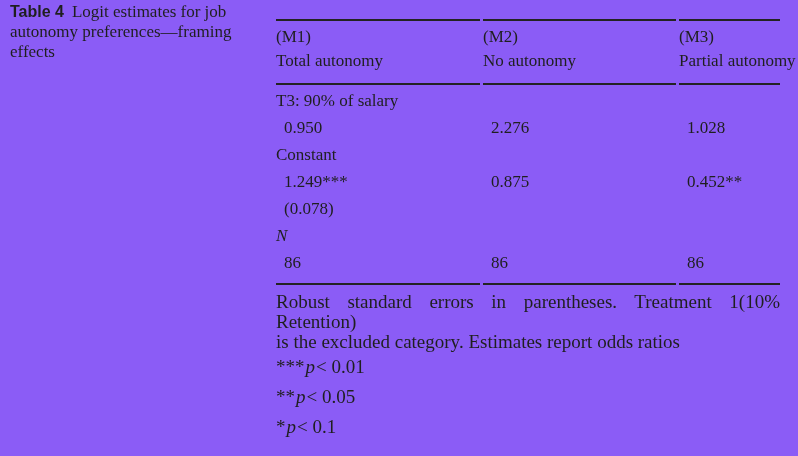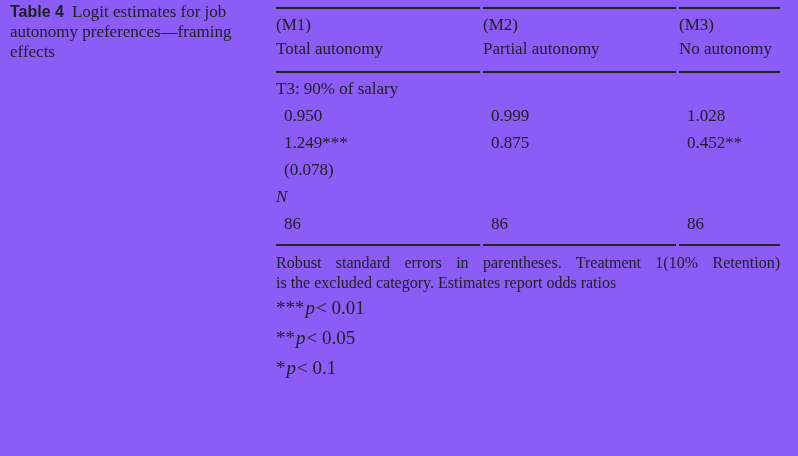--- a/index.html
+++ b/index.html
@@ -31,21 +31,21 @@
     font-family: "Liberation Sans", "DejaVu Sans", sans-serif;
     font-weight: 700;
     font-size: 16px;
     margin-right: 8px;
   }
 
   
   .table-area {
     position: absolute;
     left: 276px;
-    top: 0;
+    top: 12px;
     width: 504px;
     font-size: 17px;
   }
   .grid {
     display: grid;
     grid-template-columns: 204px 193px 101px;
     column-gap: 3px;
   }
   .rule { margin: 0; }
   .rule span {
@@ -64,21 +64,21 @@
   .body-row { line-height: 27px; }
   .body-row.first { margin-top: 2px; }
   .label-cell { grid-column: 1 / -1; white-space: nowrap; }
   .label-cell b { font-weight: 400; }
   .label-cell.italic { font-style: italic; }
   .value-cell { padding-left: 8px; white-space: nowrap; }
 
   
   .notes {
     margin-top: 7px;
-    font-size: 16px;
+    font-size: 19px;
     line-height: 20px;
   }
   .note-line1 {
     text-align: justify;
     text-align-last: justify;
   }
   .note-line2 { text-align: left; }
 
   .sig-line {
     margin-top: 10px;
@@ -109,41 +109,44 @@
         <span></span>
     </div>
 
     <div class="grid hdr-row first">
       <div class="hdr-cell">(M1)</div>
       <div class="hdr-cell">(M2)</div>
       <div class="hdr-cell">(M3)</div>
     </div>
     <div class="grid hdr-row">
       <div class="hdr-cell">Total autonomy</div>
+      <div class="hdr-cell">No autonomy</div>
       <div class="hdr-cell">Partial autonomy</div>
-      <div class="hdr-cell">No autonomy</div>
     </div>
 
     <div class="grid rule rule-mid">
       <span></span>
         <span></span>
         <span></span>
     </div>
 
     <div class="grid body-row first">
       <div class="label-cell"><b>T3:</b><span> 90% of salary</span></div>
     </div>
 
     <div class="grid body-row">
       <div class="value-cell">0.950</div>
-      <div class="value-cell">0.999</div>
+      <div class="value-cell">2.276</div>
       <div class="value-cell">1.028</div>
     </div>
 
 
+    <div class="grid body-row">
+      <div class="label-cell">Constant</div>
+    </div>
 
     <div class="grid body-row">
       <div class="value-cell">1.249***</div>
       <div class="value-cell">0.875</div>
       <div class="value-cell">0.452**</div>
     </div>
 
     <div class="grid body-row">
       <div class="value-cell">(0.078)</div>
     </div>

